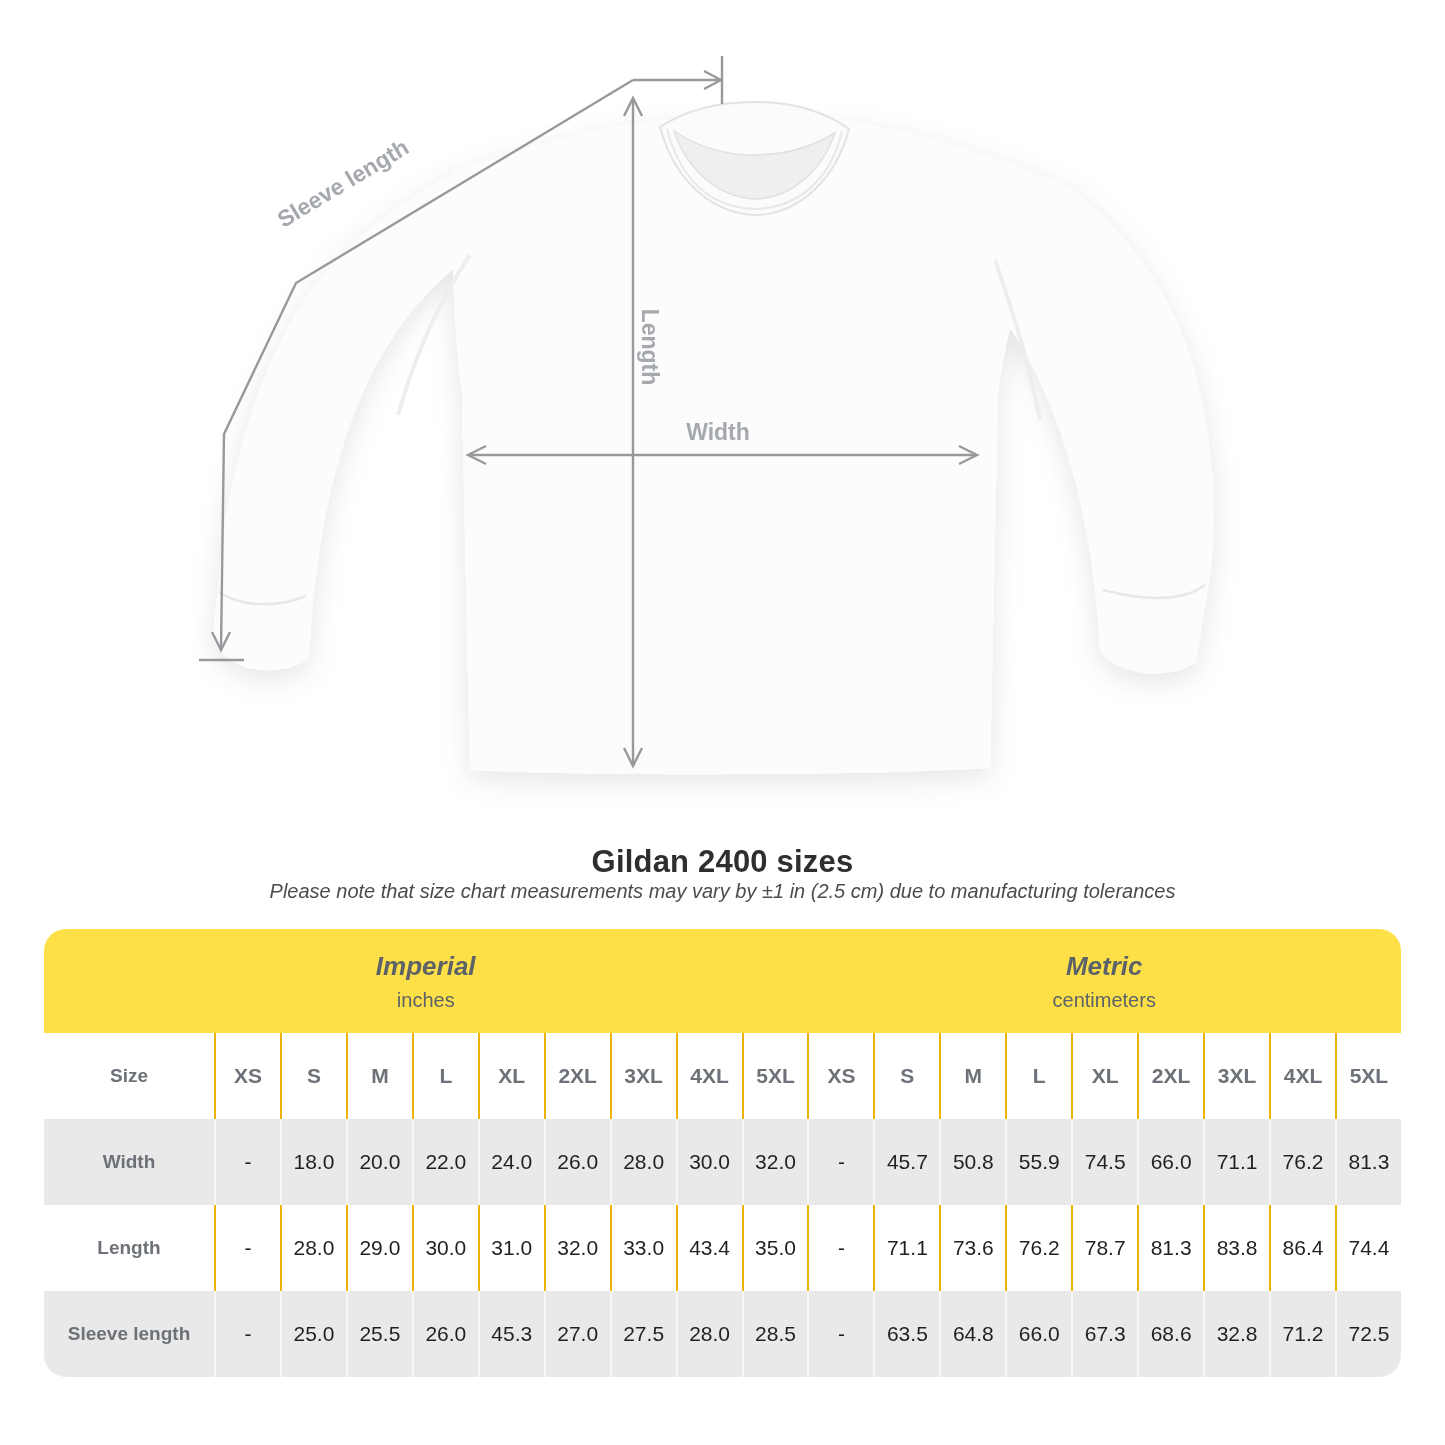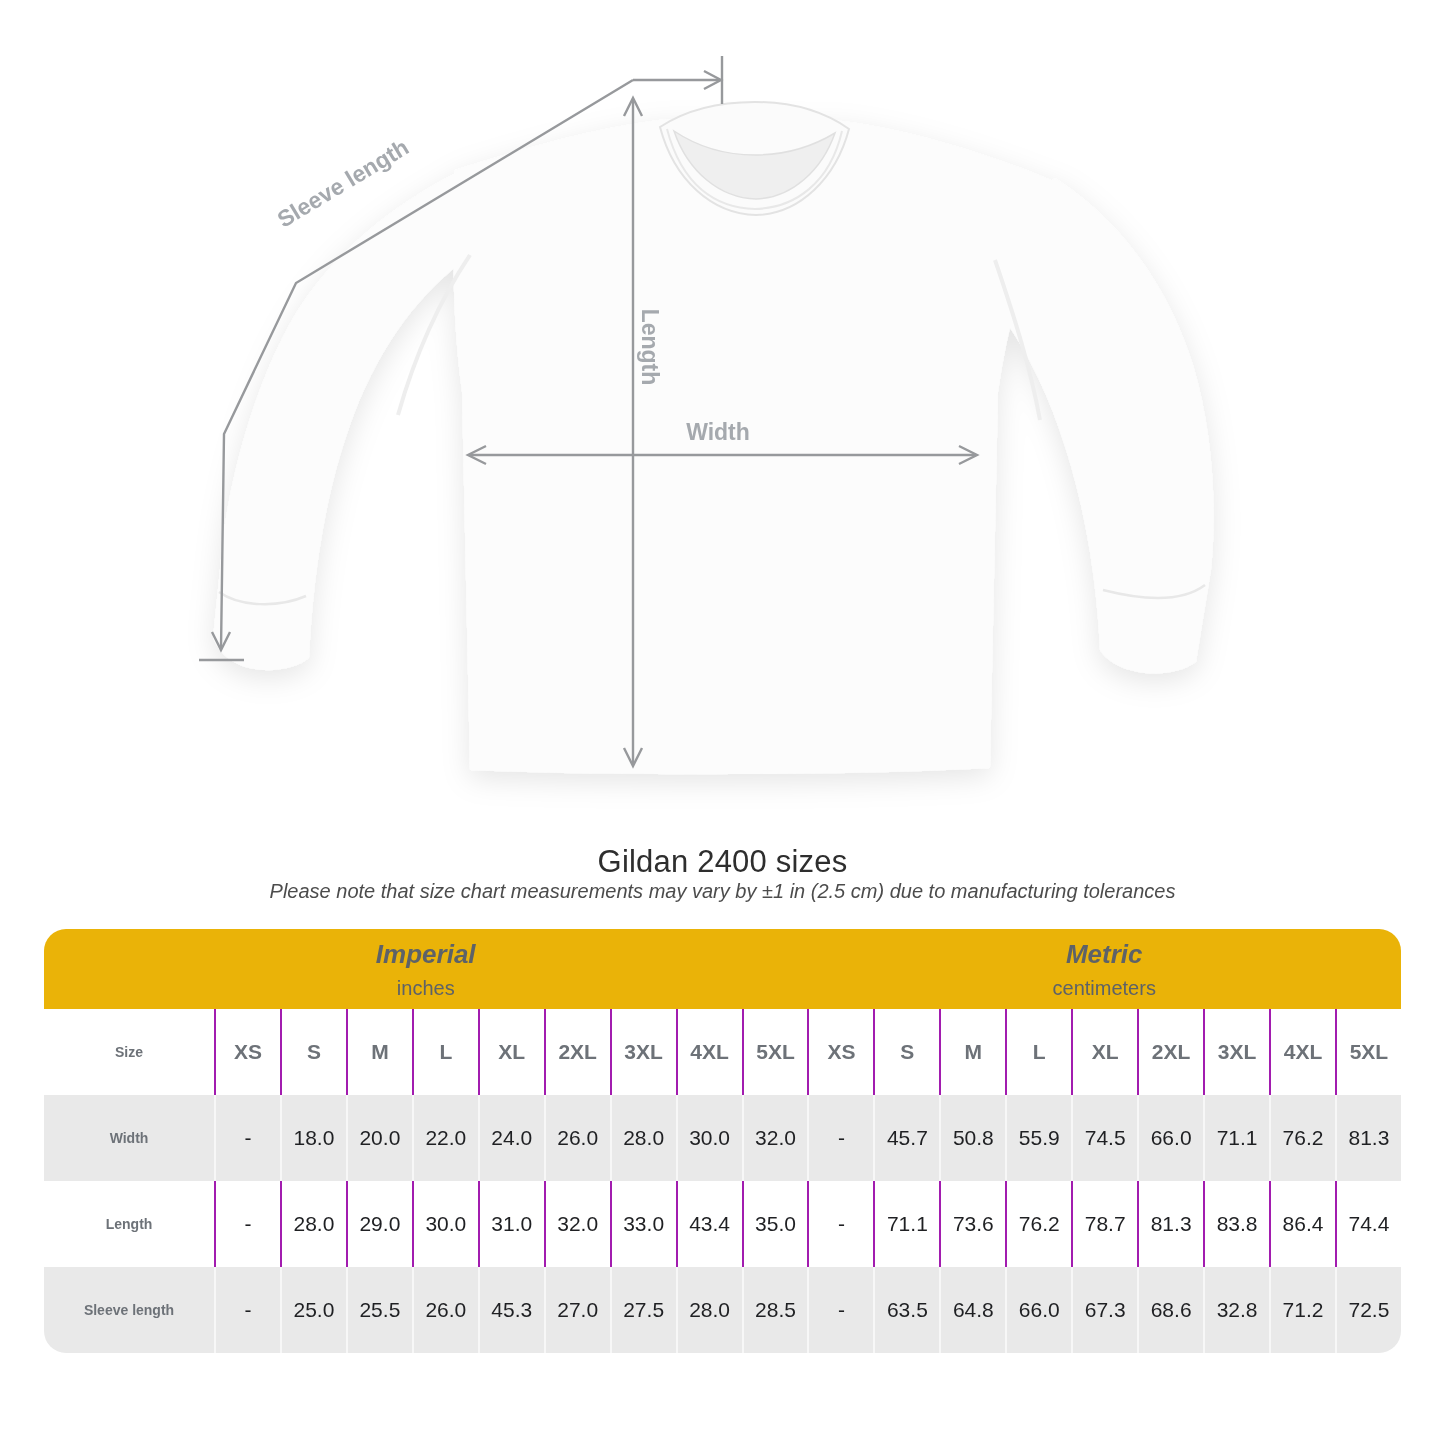--- a/index.html
+++ b/index.html
@@ -3,41 +3,41 @@
 <meta charset="utf-8">
 <style>
   * { margin:0; padding:0; box-sizing:border-box; }
   html,body { width:1445px; height:1445px; background:#ffffff; overflow:hidden;
               font-family:"Liberation Sans","DejaVu Sans",sans-serif; }
 
   .shirt-stage { width:1445px; height:830px; position:relative; }
   .shirt-stage svg { display:block; }
 
   .heading { text-align:center; margin-top:14px; }
-  .title { font-size:31px; font-weight:normal; color:#2e2e2e; letter-spacing:0.2px; }
+  .title { font-size:31px; font-weight:bold; color:#2e2e2e; letter-spacing:0.2px; }
   .subtitle { font-size:20px; font-style:italic; color:#4c4c4c; }
 
   .size-table { width:1357px; margin:26px auto 0 auto; }
 
-  .unit-band { display:flex; height:80px; background:#eab308;
+  .unit-band { display:flex; height:104px; background:#fde047;
                border-radius:22px 22px 0 0; }
   .unit-group { display:flex; flex-direction:column; align-items:center; justify-content:center; gap:7px; }
   .unit-group.left  { width:56.26%; }
   .unit-group.right { width:43.74%;align-items:center; }
   .unit-label { font-size:26px; font-weight:bold; font-style:italic; color:#5d6268; }
   .unit-sub   { font-size:20px; color:#5d6268; }
 
   .trow { display:flex; height:86px; align-items:stretch; }
   .trow > div { display:flex; align-items:center; justify-content:center; }
-  .trow .label { width:12.53%; font-weight:bold; color:#6d7278; font-size:14px; }
+  .trow .label { width:12.53%; font-weight:bold; color:#6d7278; font-size:19px; }
   .trow .cell  { flex:1; font-size:21px; color:#1f2023; }
   .trow .cell.head { font-weight:bold; color:#6d7278; }
 
   .trow.white { background:#ffffff; }
-  .trow.white > div + div { border-left:2px solid #a21caf; }
+  .trow.white > div + div { border-left:2px solid #eab308; }
   .trow.gray  { background:#e9e9e9; }
   .trow.gray  > div + div { border-left:2px solid #f7f7f7; }
   .trow.last  { border-radius:0 0 22px 22px; overflow:hidden; }
 </style>
 </head>
 <body>
 
 <div class="shirt-stage">
   <svg viewBox="0 0 1445 830" width="1445" height="830">
     <defs>

